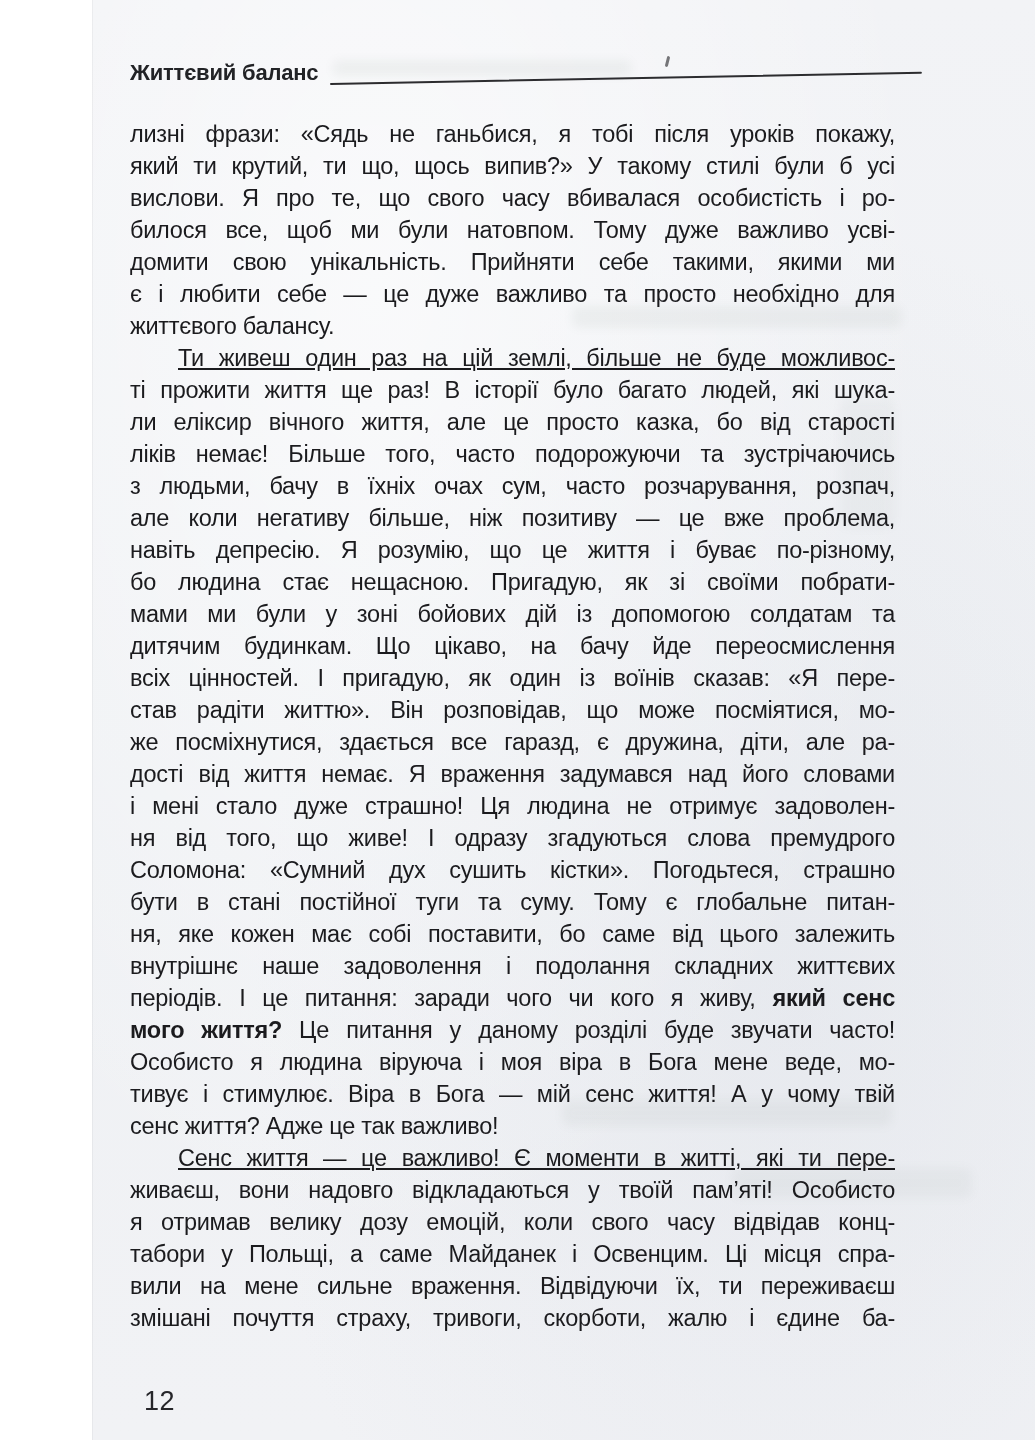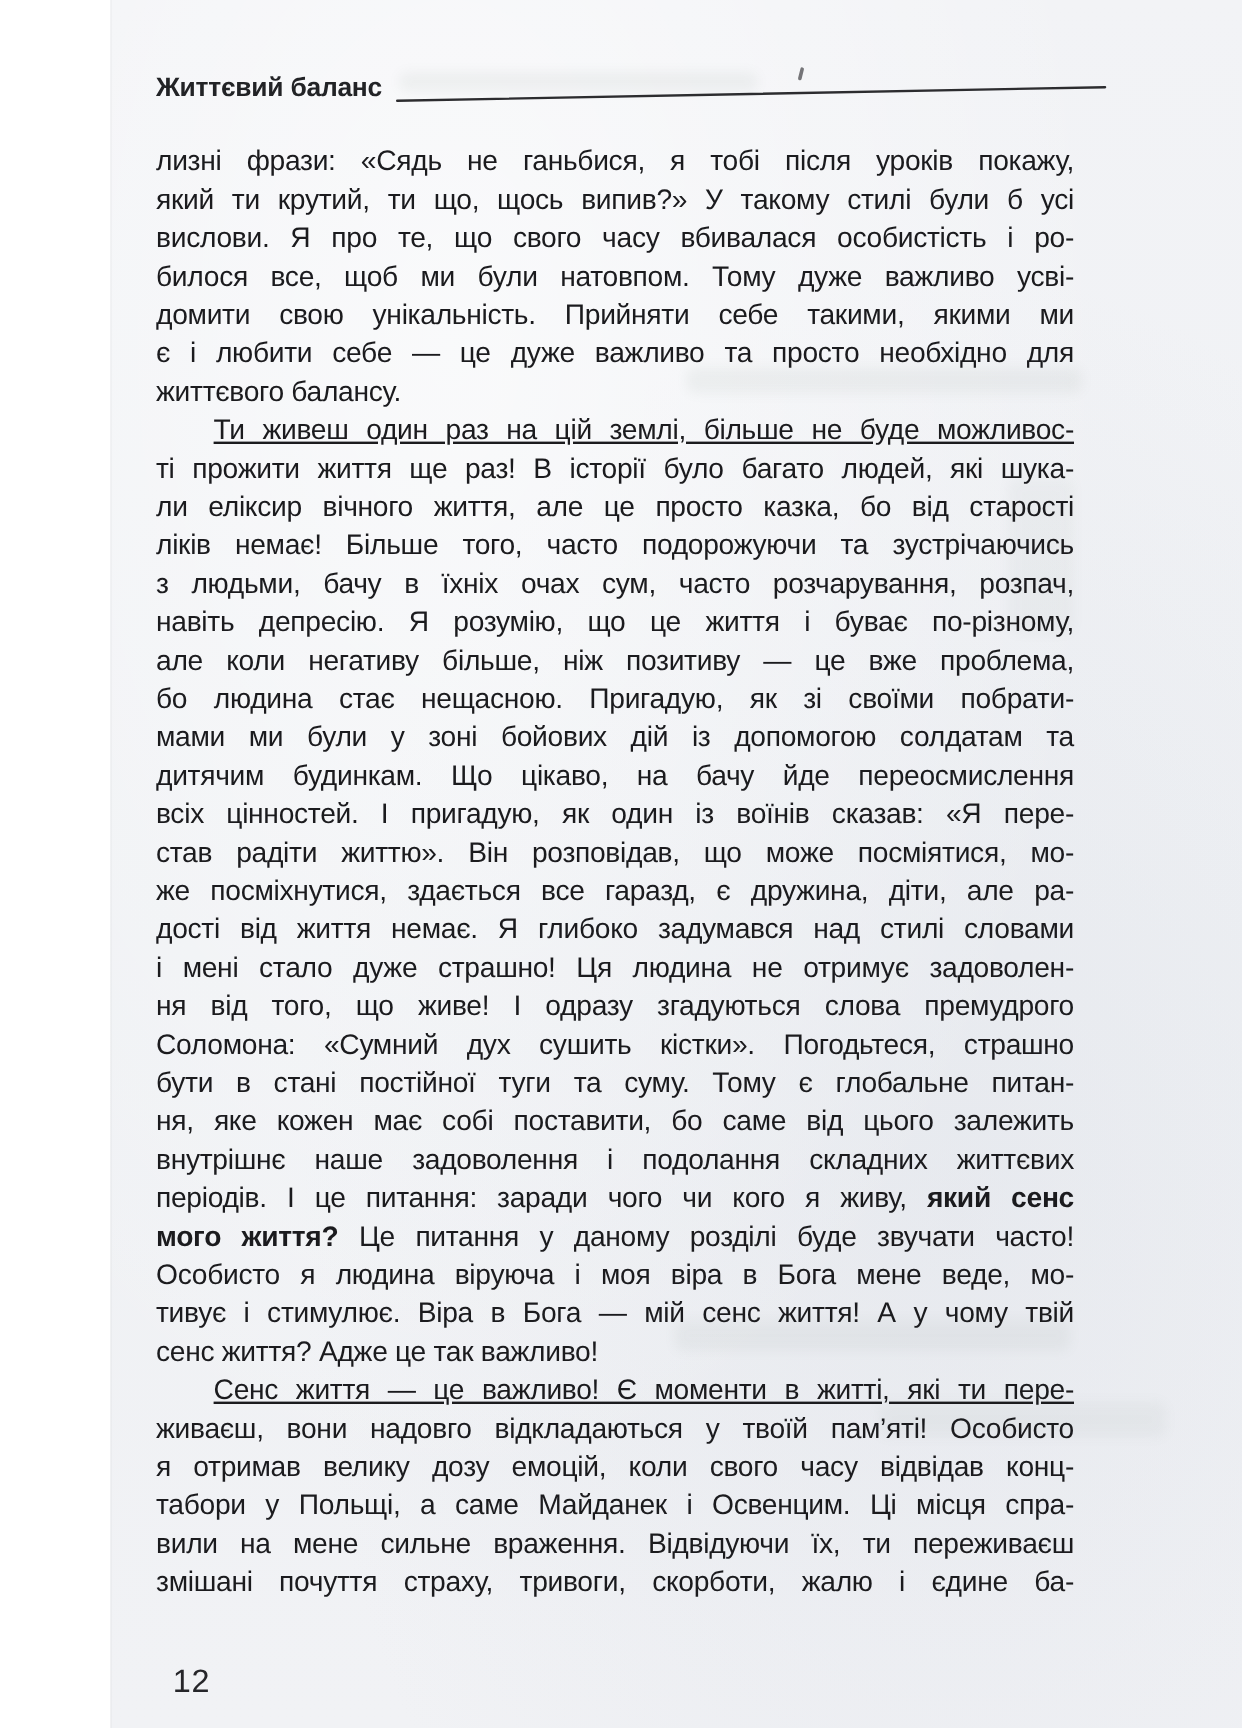--- a/index.html
+++ b/index.html
@@ -140,29 +140,29 @@
           <span class="line">домити свою унікальність. Прийняти себе такими, якими ми</span>
           <span class="line">є і любити себе — це дуже важливо та просто необхідно для</span>
           <span class="line last-left">життєвого балансу.</span>
         </p>
         <p>
           <span class="line indent">Ти живеш один раз на цій землі, більше не буде можливос-</span>
           <span class="line">ті прожити життя ще раз! В історії було багато людей, які шука-</span>
           <span class="line">ли еліксир вічного життя, але це просто казка, бо від старості</span>
           <span class="line">ліків немає! Більше того, часто подорожуючи та зустрічаючись</span>
           <span class="line">з людьми, бачу в їхніх очах сум, часто розчарування, розпач,</span>
+          <span class="line">але коли негативу більше, ніж позитиву — це вже проблема,</span>
           <span class="line">навіть депресію. Я розумію, що це життя і буває по-різному,</span>
-          <span class="line">але коли негативу більше, ніж позитиву — це вже проблема,</span>
           <span class="line">бо людина стає нещасною. Пригадую, як зі своїми побрати-</span>
           <span class="line">мами ми були у зоні бойових дій із допомогою солдатам та</span>
           <span class="line">дитячим будинкам. Що цікаво, на бачу йде переосмислення</span>
           <span class="line">всіх цінностей. І пригадую, як один із воїнів сказав: «Я пере-</span>
           <span class="line">став радіти життю». Він розповідав, що може посміятися, мо-</span>
           <span class="line">же посміхнутися, здається все гаразд, є дружина, діти, але ра-</span>
-          <span class="line">дості від життя немає. Я глибоко задумався над стилі словами</span>
+          <span class="line">дості від життя немає. Я враження задумався над його словами</span>
           <span class="line">і мені стало дуже страшно! Ця людина не отримує задоволен-</span>
           <span class="line">ня від того, що живе! І одразу згадуються слова премудрого</span>
           <span class="line">Соломона: «Сумний дух сушить кістки». Погодьтеся, страшно</span>
           <span class="line">бути в стані постійної туги та суму. Тому є глобальне питан-</span>
           <span class="line">ня, яке кожен має собі поставити, бо саме від цього залежить</span>
           <span class="line">внутрішнє наше задоволення і подолання складних життєвих</span>
           <span class="line">періодів. І це питання: заради чого чи кого я живу, <b>який сенс</b></span>
           <span class="line"><b>мого життя?</b> Це питання у даному розділі буде звучати часто!</span>
           <span class="line">Особисто я людина віруюча і моя віра в Бога мене веде, мо-</span>
           <span class="line">тивує і стимулює. Віра в Бога — мій сенс життя! А у чому твій</span>

